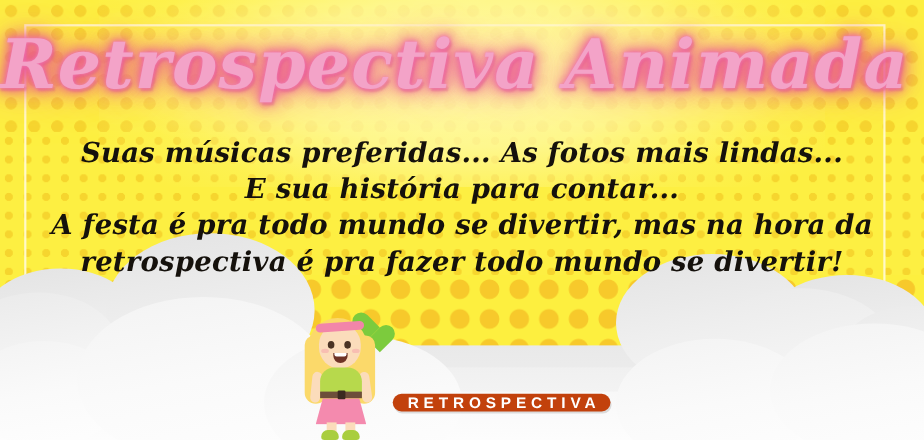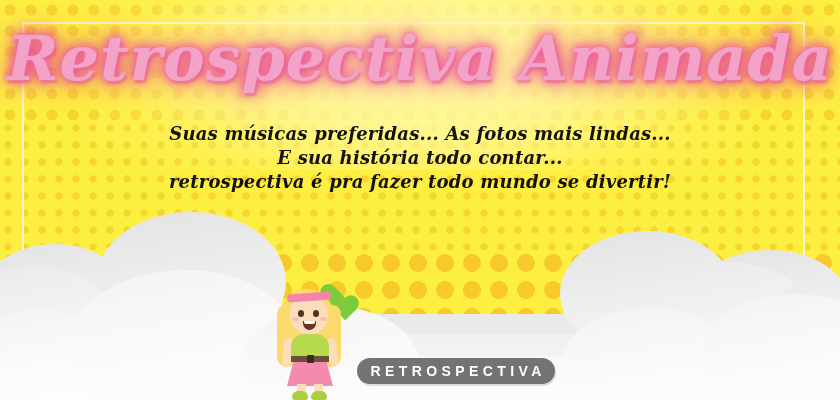--- a/index.html
+++ b/index.html
@@ -87,21 +87,20 @@
   }
   .band-back  { bottom: 0; height: 86px; background: linear-gradient(180deg,#E9E9E9 0%, #F3F3F3 100%); }
   .band-mid   { bottom: 0; height: 66px; background: linear-gradient(180deg,#F0F0F0 0%, #F8F8F8 100%); }
   .band-front { bottom: 0; height: 44px; background: linear-gradient(180deg,#F8F8F8 0%, #FDFDFD 100%); }
 
   
   .headline {
     position: absolute;
     left: 0; top: 26px;
     width: 840px;
-    text-align: center;
     font-family: "DejaVu Serif", serif;
     font-style: italic;
     font-weight: bold;
     font-size: 62px;
     line-height: 1.05;
     color: #F3A3C8;
     letter-spacing: 1px;
     text-shadow:
        0 0 3px #F181B5,
        0 0 8px #EC5FA2,
@@ -114,21 +113,21 @@
 
   
   .copy {
     position: absolute;
     left: 0; top: 122px;
     width: 840px;
     text-align: center;
     font-family: "DejaVu Serif", serif;
     font-style: italic;
     font-weight: bold;
-    font-size: 18px;
+    font-size: 25px;
     line-height: 1.32;
     color: #15110C;
     letter-spacing: 0.2px;
     white-space: nowrap;
   }
   .copy div { white-space: nowrap; }
 
   
   .girl { position: absolute; left: 274px; top: 283px; width: 72px; height: 117px; }
   .g { position: absolute; }
@@ -208,22 +207,22 @@
     letter-spacing: 0.5px;
     margin-left: 10px;
     line-height: 1;
     transform: scaleX(0.94);
     transform-origin: left center;
     white-space: nowrap;
   }
 
   .logo-sub {
     position: absolute; left: 6px; top: 68px;
-    width: 198px; height: 26px;
-    background: #737373;
+    width: 198px; height: 16px;
+    background: #c2410c;
     border-radius: 14px;
     display: flex; align-items: center; justify-content: center;
     box-shadow: 1px 2px 0 rgba(0,0,0,0.12);
   }
   .logo-sub span {
     color: #FFFFFF;
     font-family: "Liberation Sans", sans-serif;
     font-weight: bold;
     font-size: 14px;
     letter-spacing: 4.4px;
@@ -260,21 +259,22 @@
     <div class="cloud cl-front" style="left:70px;  bottom:-20px; width:230px; height:150px;"></div>
     <div class="cloud cl-front" style="left:240px; bottom:-26px; width:180px; height:120px;"></div>
     <div class="cloud cl-front" style="left:560px; bottom:-26px; width:180px; height:118px;"></div>
     <div class="cloud cl-front" style="left:700px; bottom:-16px; width:190px; height:122px;"></div>
   </div>
 
   <div class="headline">Retrospectiva Animada</div>
 
   <div class="copy">
     <div>Suas músicas preferidas... As fotos mais lindas...</div>
-    <div>E sua história todo contar...</div>
+    <div>E sua história para contar...</div>
+    <div>A festa é pra todo mundo se divertir, mas na hora da</div>
     <div>retrospectiva é pra fazer todo mundo se divertir!</div>
   </div>
 
   <div class="girl">
     <div class="g heart"></div>
     <div class="g balloon-string"></div>
     <div class="g hair-back"></div>
     <div class="g hair-l"></div>
     <div class="g hair-r"></div>
     <div class="g arm-l"></div>

